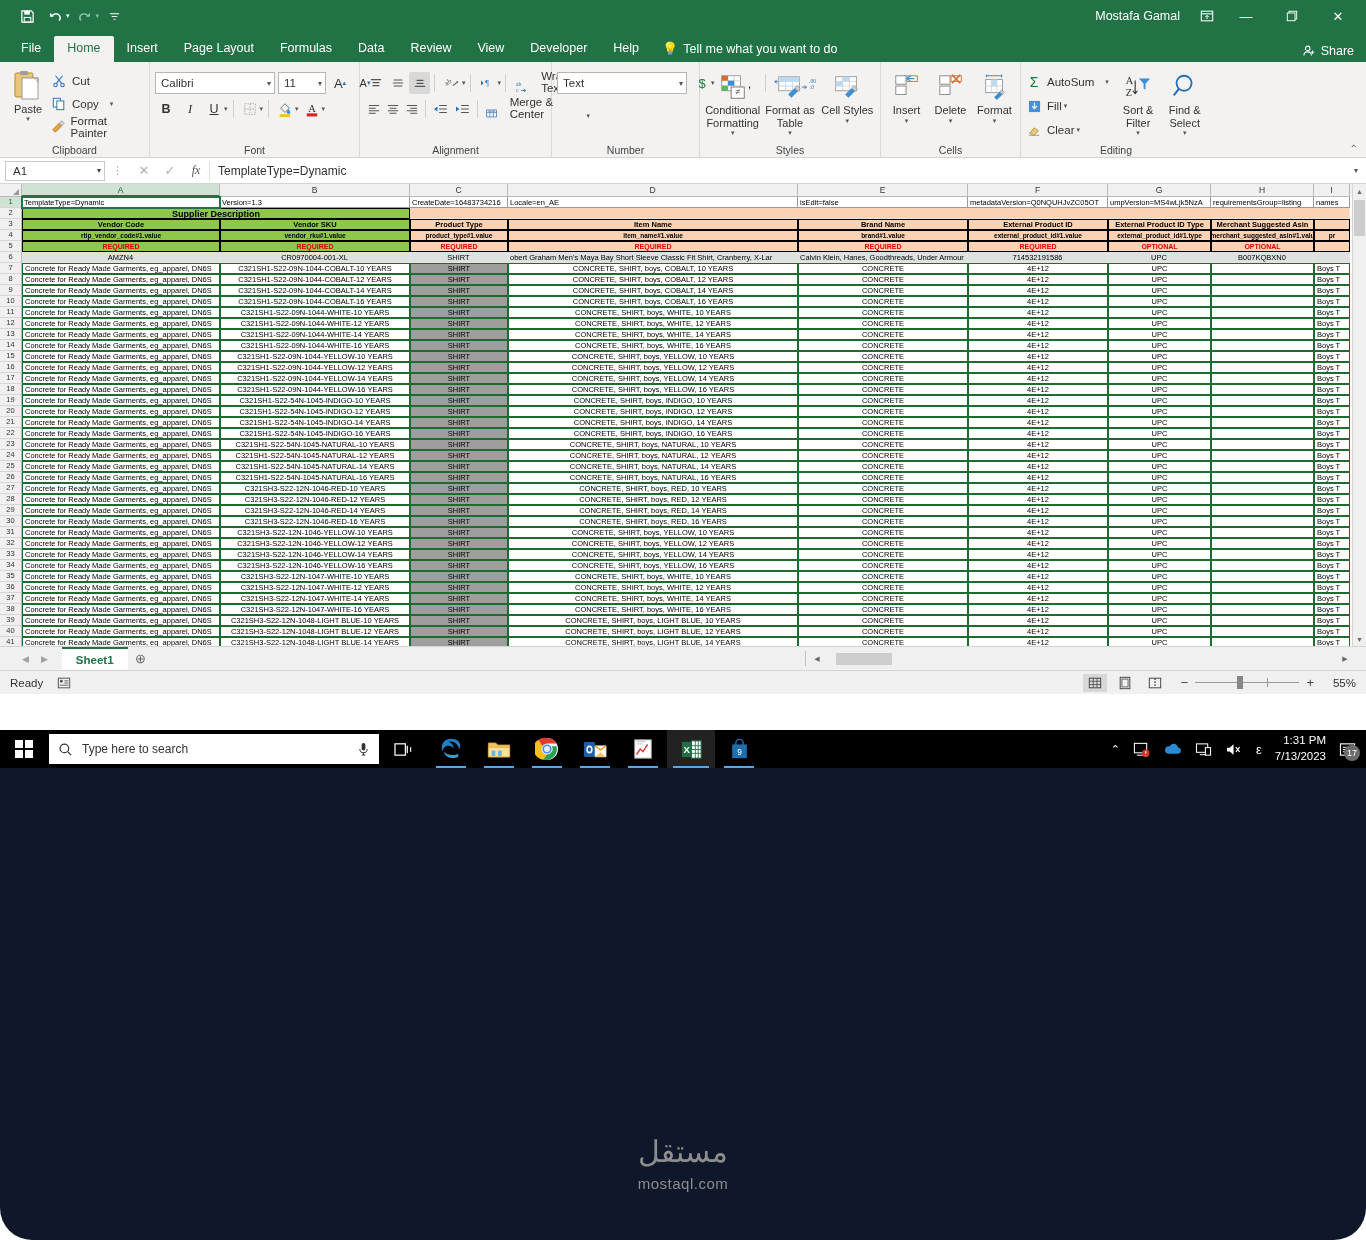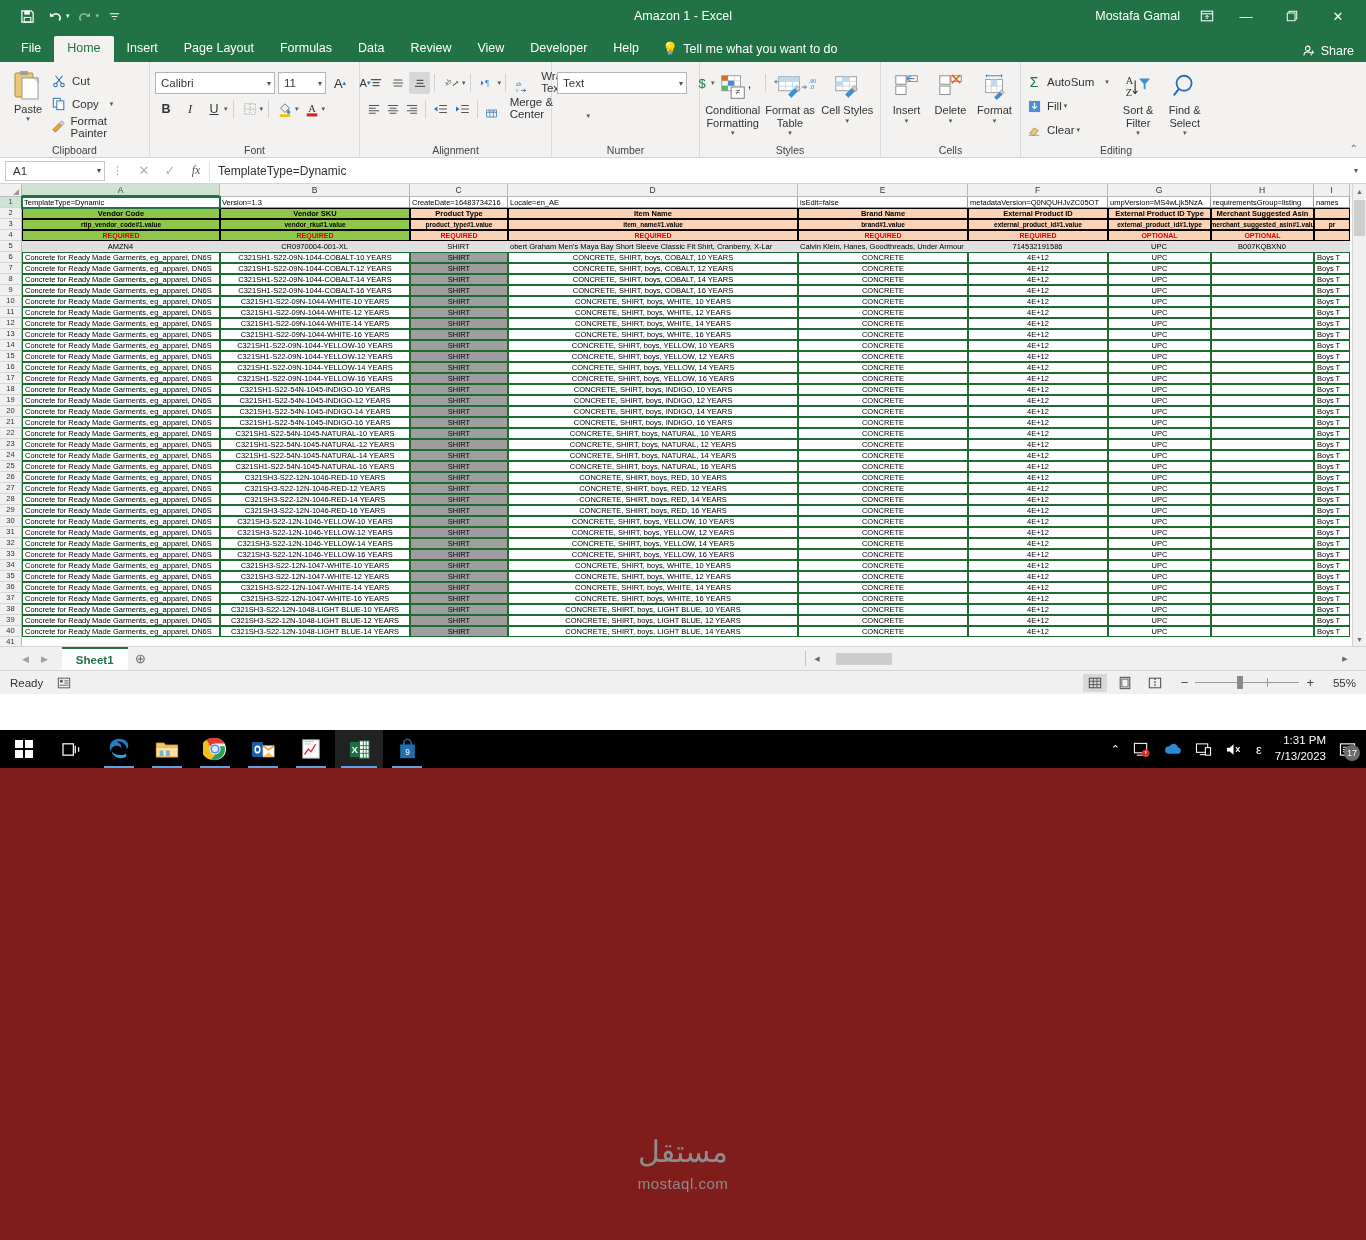--- a/index.html
+++ b/index.html
@@ -289,21 +289,22 @@
   .zs-thumb {
     position: absolute; left: 42px; top: -6px;
     width: 6px; height: 13px; background: #888;
   }
   .zs-mid { position: absolute; left: 72px; top: -4px; width: 1px; height: 9px; background: #999; }
   .zoom-pct { width: 36px; text-align: right; font-size: 11.5px; }
 
   
   .desktop {
     position: absolute; left: 0; right: 0; top: 730px; bottom: 0;
-    background: #7f1d1d;
+    background: #0f172a;
+    border-radius: 32px;
   }
   .watermark {
     position: absolute; left: 0; right: 0; top: 404px;
     display: flex; flex-direction: column; align-items: center;
     color: #8a8a8a;
   }
   .wm-ar { font-size: 30px; letter-spacing: 1px; color: #8d8d8d; }
   .wm-url { font-size: 15px; color: #8d8d8d; margin-top: 6px; letter-spacing: 0.5px; }
 
   
@@ -379,21 +380,20 @@
           <path d="M14 3v4.2H9.7z" fill="#8fbfa5"></path>
         </svg>
     </div>
     <span style="font-size:7px;color:#8fbfa5;margin-left:-4px">▾</span>
     <div class="qat-btn">
       <svg width="13" height="13" viewBox="0 0 14 14">
           <path d="M2 4h10M4 7h6M6 10h2" stroke="#fff" stroke-width="1.2"></path>
         </svg>
     </div>
   </div>
-  <div class="win-title">Amazon 1 - Excel</div>
   <div class="title-right">
     <span class="user-name">Mostafa Gamal</span>
     <div class="tb-icon">
       <svg width="14" height="14" viewBox="0 0 16 16">
           <rect x="1.5" y="2.5" width="13" height="11" fill="none" stroke="#fff" stroke-width="1.2"></rect>
           <path d="M1.5 5.5h13" stroke="#fff" stroke-width="1.2"></path>
           <path d="M8 11.5V7.5M6 9.3L8 7.3l2 2" fill="none" stroke="#fff" stroke-width="1.1"></path>
         </svg>
     </div>
     <div class="win-ctl">—</div>
@@ -905,20 +905,24 @@
           <div class="gcell r-plain l" style="border-right: 1px solid rgb(154, 154, 154); border-bottom: 1px solid rgb(154, 154, 154); width: 190px;">Version=1.3</div>
           <div class="gcell r-plain l" style="border-right: 1px solid rgb(154, 154, 154); border-bottom: 1px solid rgb(154, 154, 154); width: 98px;">CreateDate=16483734216</div>
           <div class="gcell r-plain l" style="border-right: 1px solid rgb(154, 154, 154); border-bottom: 1px solid rgb(154, 154, 154); width: 290px;">Locale=en_AE</div>
           <div class="gcell r-plain l" style="border-right: 1px solid rgb(154, 154, 154); border-bottom: 1px solid rgb(154, 154, 154); width: 170px;">isEdit=false</div>
           <div class="gcell r-plain l" style="border-right: 1px solid rgb(154, 154, 154); border-bottom: 1px solid rgb(154, 154, 154); width: 140px;">metadataVersion=Q0NQUHJvZC05OT</div>
           <div class="gcell r-plain l" style="border-right: 1px solid rgb(154, 154, 154); border-bottom: 1px solid rgb(154, 154, 154); width: 103px;">umpVersion=MS4wLjk5NzA</div>
           <div class="gcell r-plain l" style="border-right: 1px solid rgb(154, 154, 154); border-bottom: 1px solid rgb(154, 154, 154); width: 103px;">requirementsGroup=listing</div>
           <div class="gcell r-plain l" style="border-right: 1px solid rgb(154, 154, 154); border-bottom: 1px solid rgb(154, 154, 154); width: 36px;">names</div>
         </div>
         <div class="grow" style="height: 11px;">
+          <div class="gcell c r-green b-black bold" style="width: 388px; font-size: 9px;">Supplier Description</div>
+          <div class="gcell r-peach" style="width: 940px;"></div>
+        </div>
+        <div class="grow" style="height: 11px;">
           <div class="gcell r-green b-black bold c" style="width: 198px;">Vendor Code</div>
           <div class="gcell r-green b-black bold c" style="width: 190px;">Vendor SKU</div>
           <div class="gcell r-peach b-black bold c" style="width: 98px;">Product Type</div>
           <div class="gcell r-peach b-black bold c" style="width: 290px;">Item Name</div>
           <div class="gcell r-peach b-black bold c" style="width: 170px;">Brand Name</div>
           <div class="gcell r-peach b-black bold c" style="width: 140px;">External Product ID</div>
           <div class="gcell r-peach b-black bold c" style="width: 103px;">External Product ID Type</div>
           <div class="gcell r-peach b-black bold c" style="width: 103px;">Merchant Suggested Asin</div>
           <div class="gcell r-peach b-black bold c" style="width: 36px;"></div>
         </div>
@@ -1414,20 +1418,33 @@
 </div>
 
 <div class="taskbar">
   <div class="start-btn">
     <div class="win-logo">
         <span></span>
         <span></span>
         <span></span>
         <span></span>
       </div>
+  </div>
+  <div class="search-box">
+    <svg width="15" height="15" viewBox="0 0 16 16">
+        <circle cx="6.8" cy="6.8" r="4.6" fill="none" stroke="#333" stroke-width="1.3"></circle>
+        <path d="M10.3 10.3L14 14" stroke="#333" stroke-width="1.3"></path>
+      </svg>
+    <span class="search-txt">Type here to search</span>
+    <span class="mic">
+      <svg width="13" height="15" viewBox="0 0 14 16">
+          <rect x="5" y="1" width="4" height="8" rx="2" fill="#333"></rect>
+          <path d="M3 7.5a4 4 0 008 0M7 11.5V14M5 14h4" fill="none" stroke="#333" stroke-width="1.1"></path>
+        </svg>
+    </span>
   </div>
   <div class="tb-app">
     <svg width="19" height="17" viewBox="0 0 20 18">
         <rect x="1" y="3" width="11" height="12" fill="none" stroke="#fff" stroke-width="1.3"></rect>
         <path d="M14 5v8M17.5 6.5v5" stroke="#fff" stroke-width="1.3"></path>
       </svg>
   </div>
   <div class="tb-app tb-open">
     <svg width="24" height="24" viewBox="0 0 26 26">
         <path d="M13 2C7 2 3 6 3 11.5c0 2 .6 3.3 1.3 4.2-.2-3.2 2.2-6.2 6-6.2 3.2 0 5 1.8 5.4 3.5.3-5-2.5-7-5.2-7.6C12 4.4 17 4.6 20 9c1.3 1.9 1.6 3.6 1.4 5C22.6 12 23 10 23 9c0-4-4.5-7-10-7z" fill="#1f7fc4"></path>

